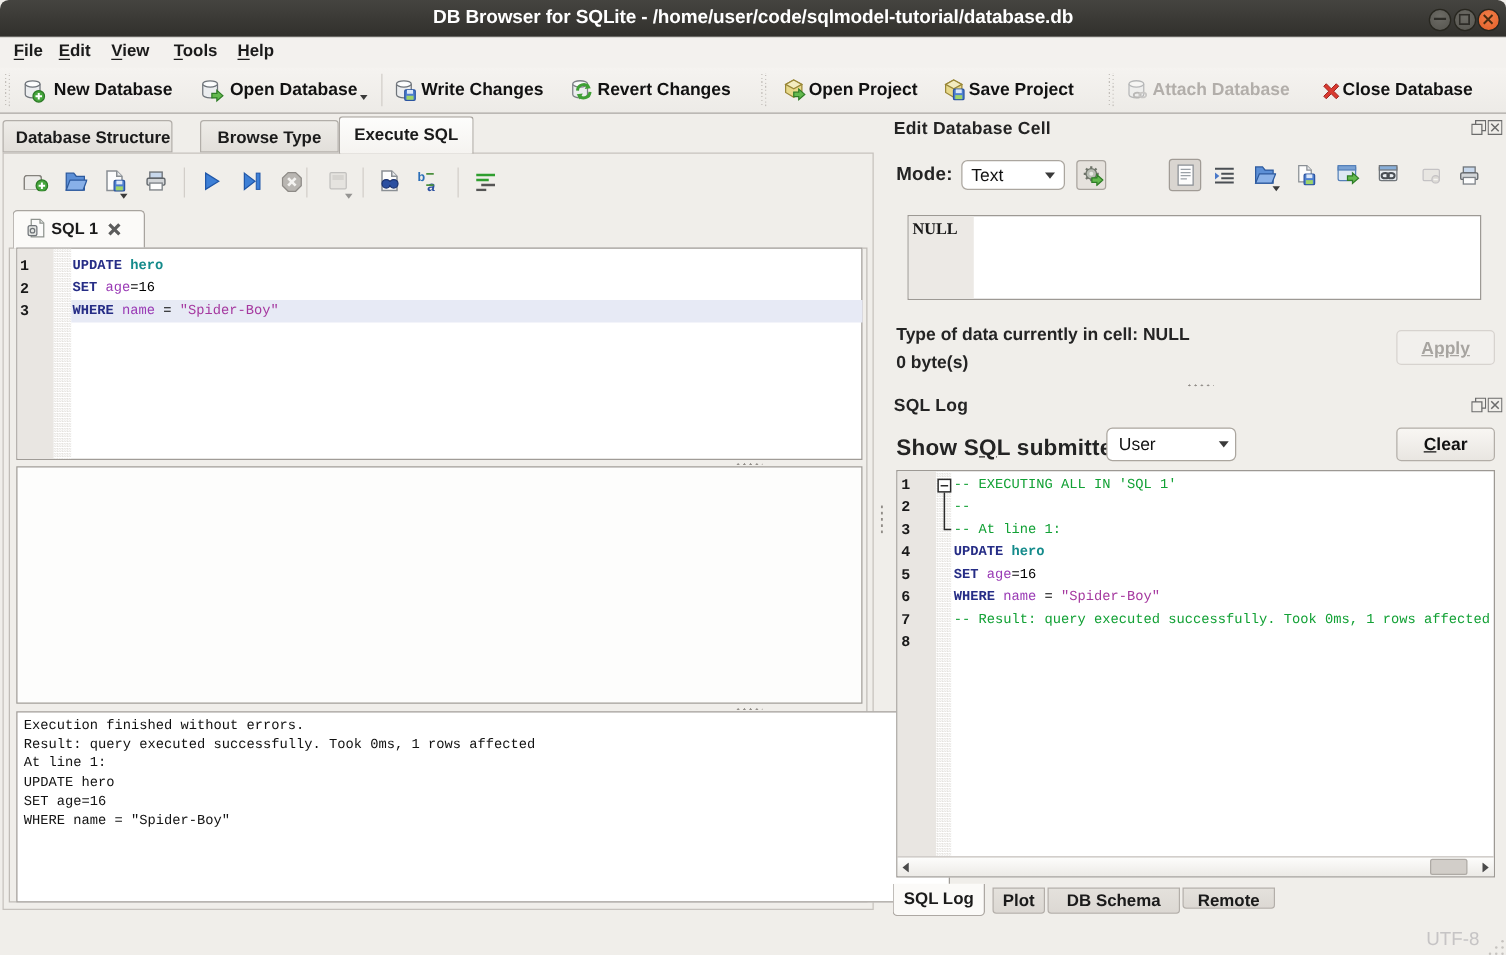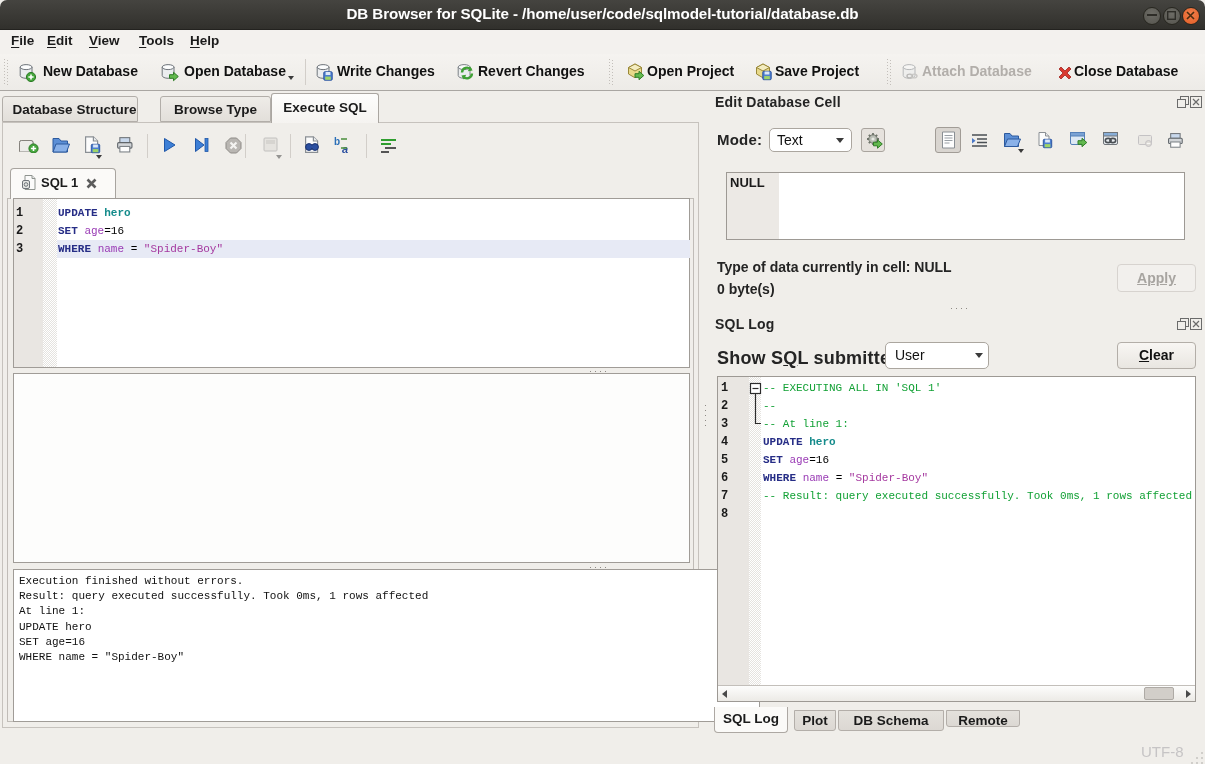--- a/index.html
+++ b/index.html
@@ -325,21 +325,21 @@
   <rect x="1.5" y="1.5" width="13" height="9" rx="1" fill="#e2e0dc" stroke="#9a97a0"></rect>
   <circle cx="11.5" cy="9.5" r="3" fill="#cac7c2" stroke="#9a97a0"></circle>
     <path d="M9.8 9.5 H13.2" stroke="#fff" stroke-width="1.2"></path>
 </svg>
 <svg class="abs" style="left:1167px;top:132px;" width="18" height="17">
     <use href="#printer" transform="scale(1.05)"></use>
   </svg>
 
 <div class="abs wframe" style="left:726px;top:172px;width:459px;height:68px;border-color:#9d9994;">
   <div class="abs" style="left:0;top:0;width:52px;height:66px;background:#ece9e5;"></div>
-  <div class="abs" style="left:3px;top:2px;font-size:13px;font-weight:bold;color:#1a1a1a;">NULL</div>
+  <div class="abs" style="left:3px;top:2px;font-size:13px;font-weight:bold;color:#1a1a1a;font-family:Liberation Serif, serif;">NULL</div>
 </div>
 <div class="abs dtitle" style="left:717px;top:259px;font-size:14px;letter-spacing:0;">Type of data currently in cell: NULL</div>
 <div class="abs dtitle" style="left:717px;top:281px;font-size:14px;letter-spacing:0;">0 byte(s)</div>
 <div class="abs btn" style="left:1117px;top:264px;width:79px;height:28px;background:#f2f0ed;border:1px solid #d7d3cf;color:#a7a4a0;line-height:27px;text-decoration:underline;">Apply</div>
 
 <div class="abs dots" style="left:949px;top:306px;width:22px;height:3px;"></div>
 
 <div class="abs dtitle" style="left:715px;top:316px;">SQL Log</div>
 <svg class="abs" style="left:1177px;top:318px;" width="12" height="12">
     <rect x="3.5" y="0.5" width="8" height="8" fill="none" stroke="#6b6b6b"></rect>

